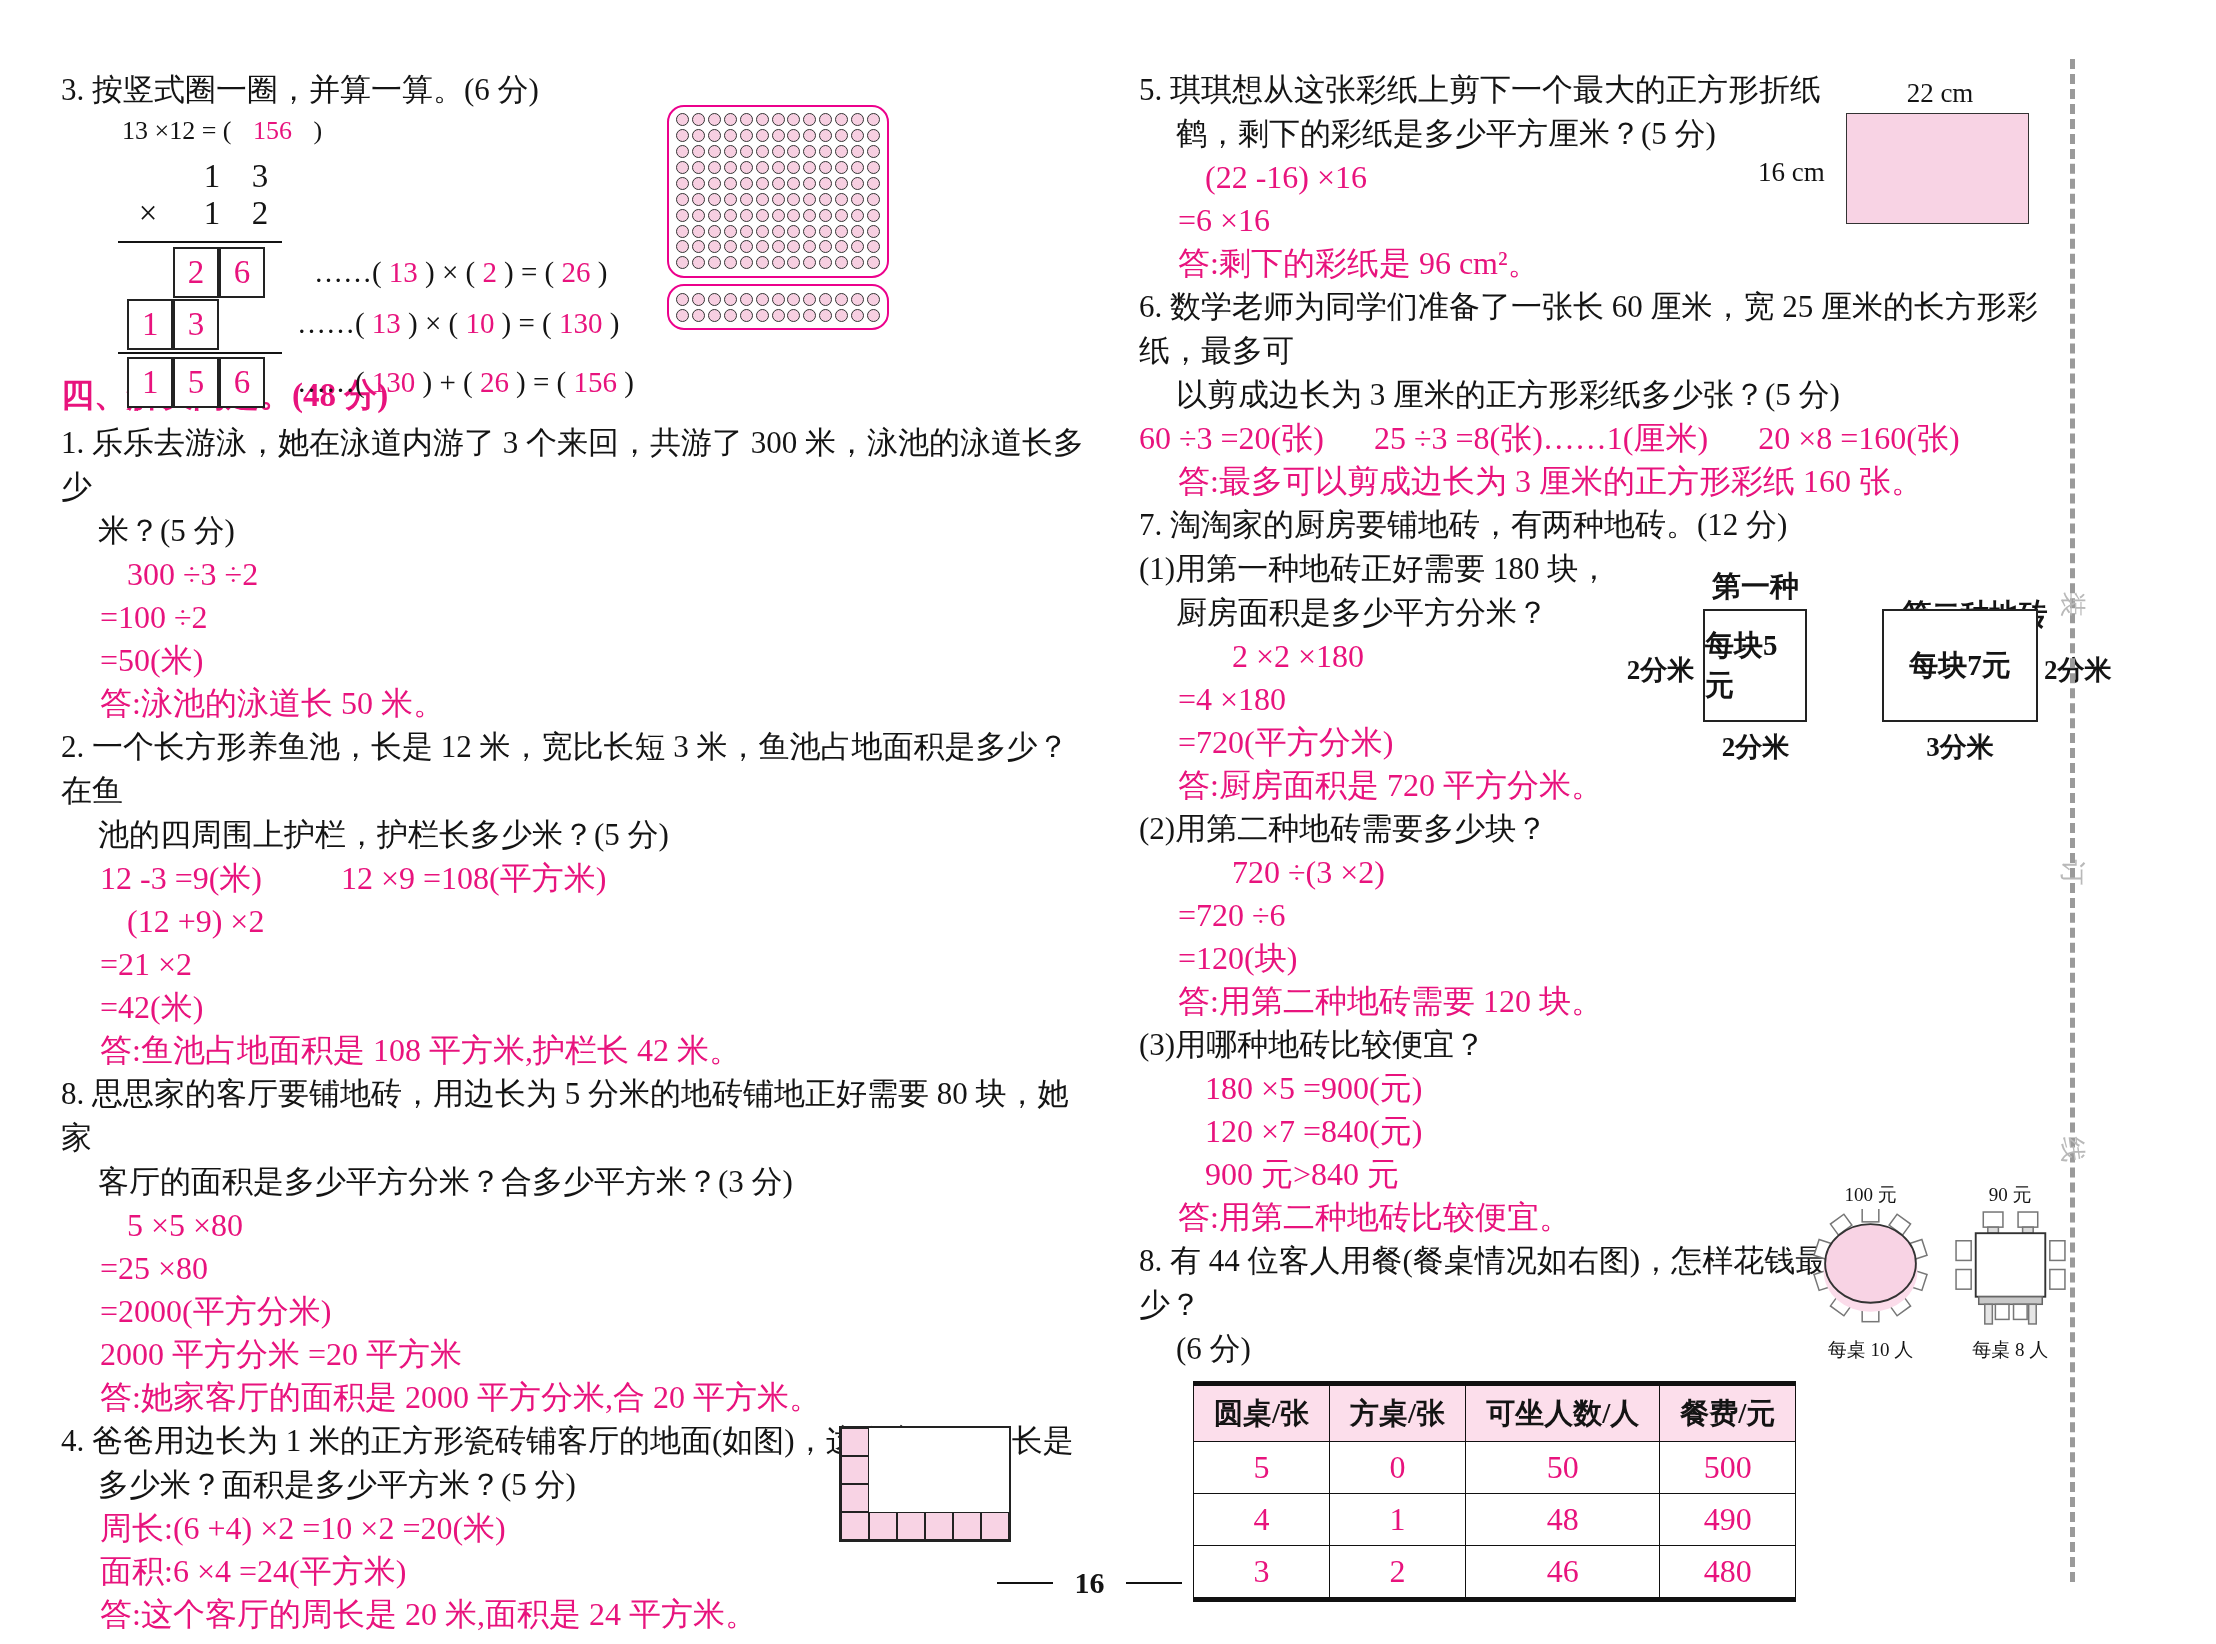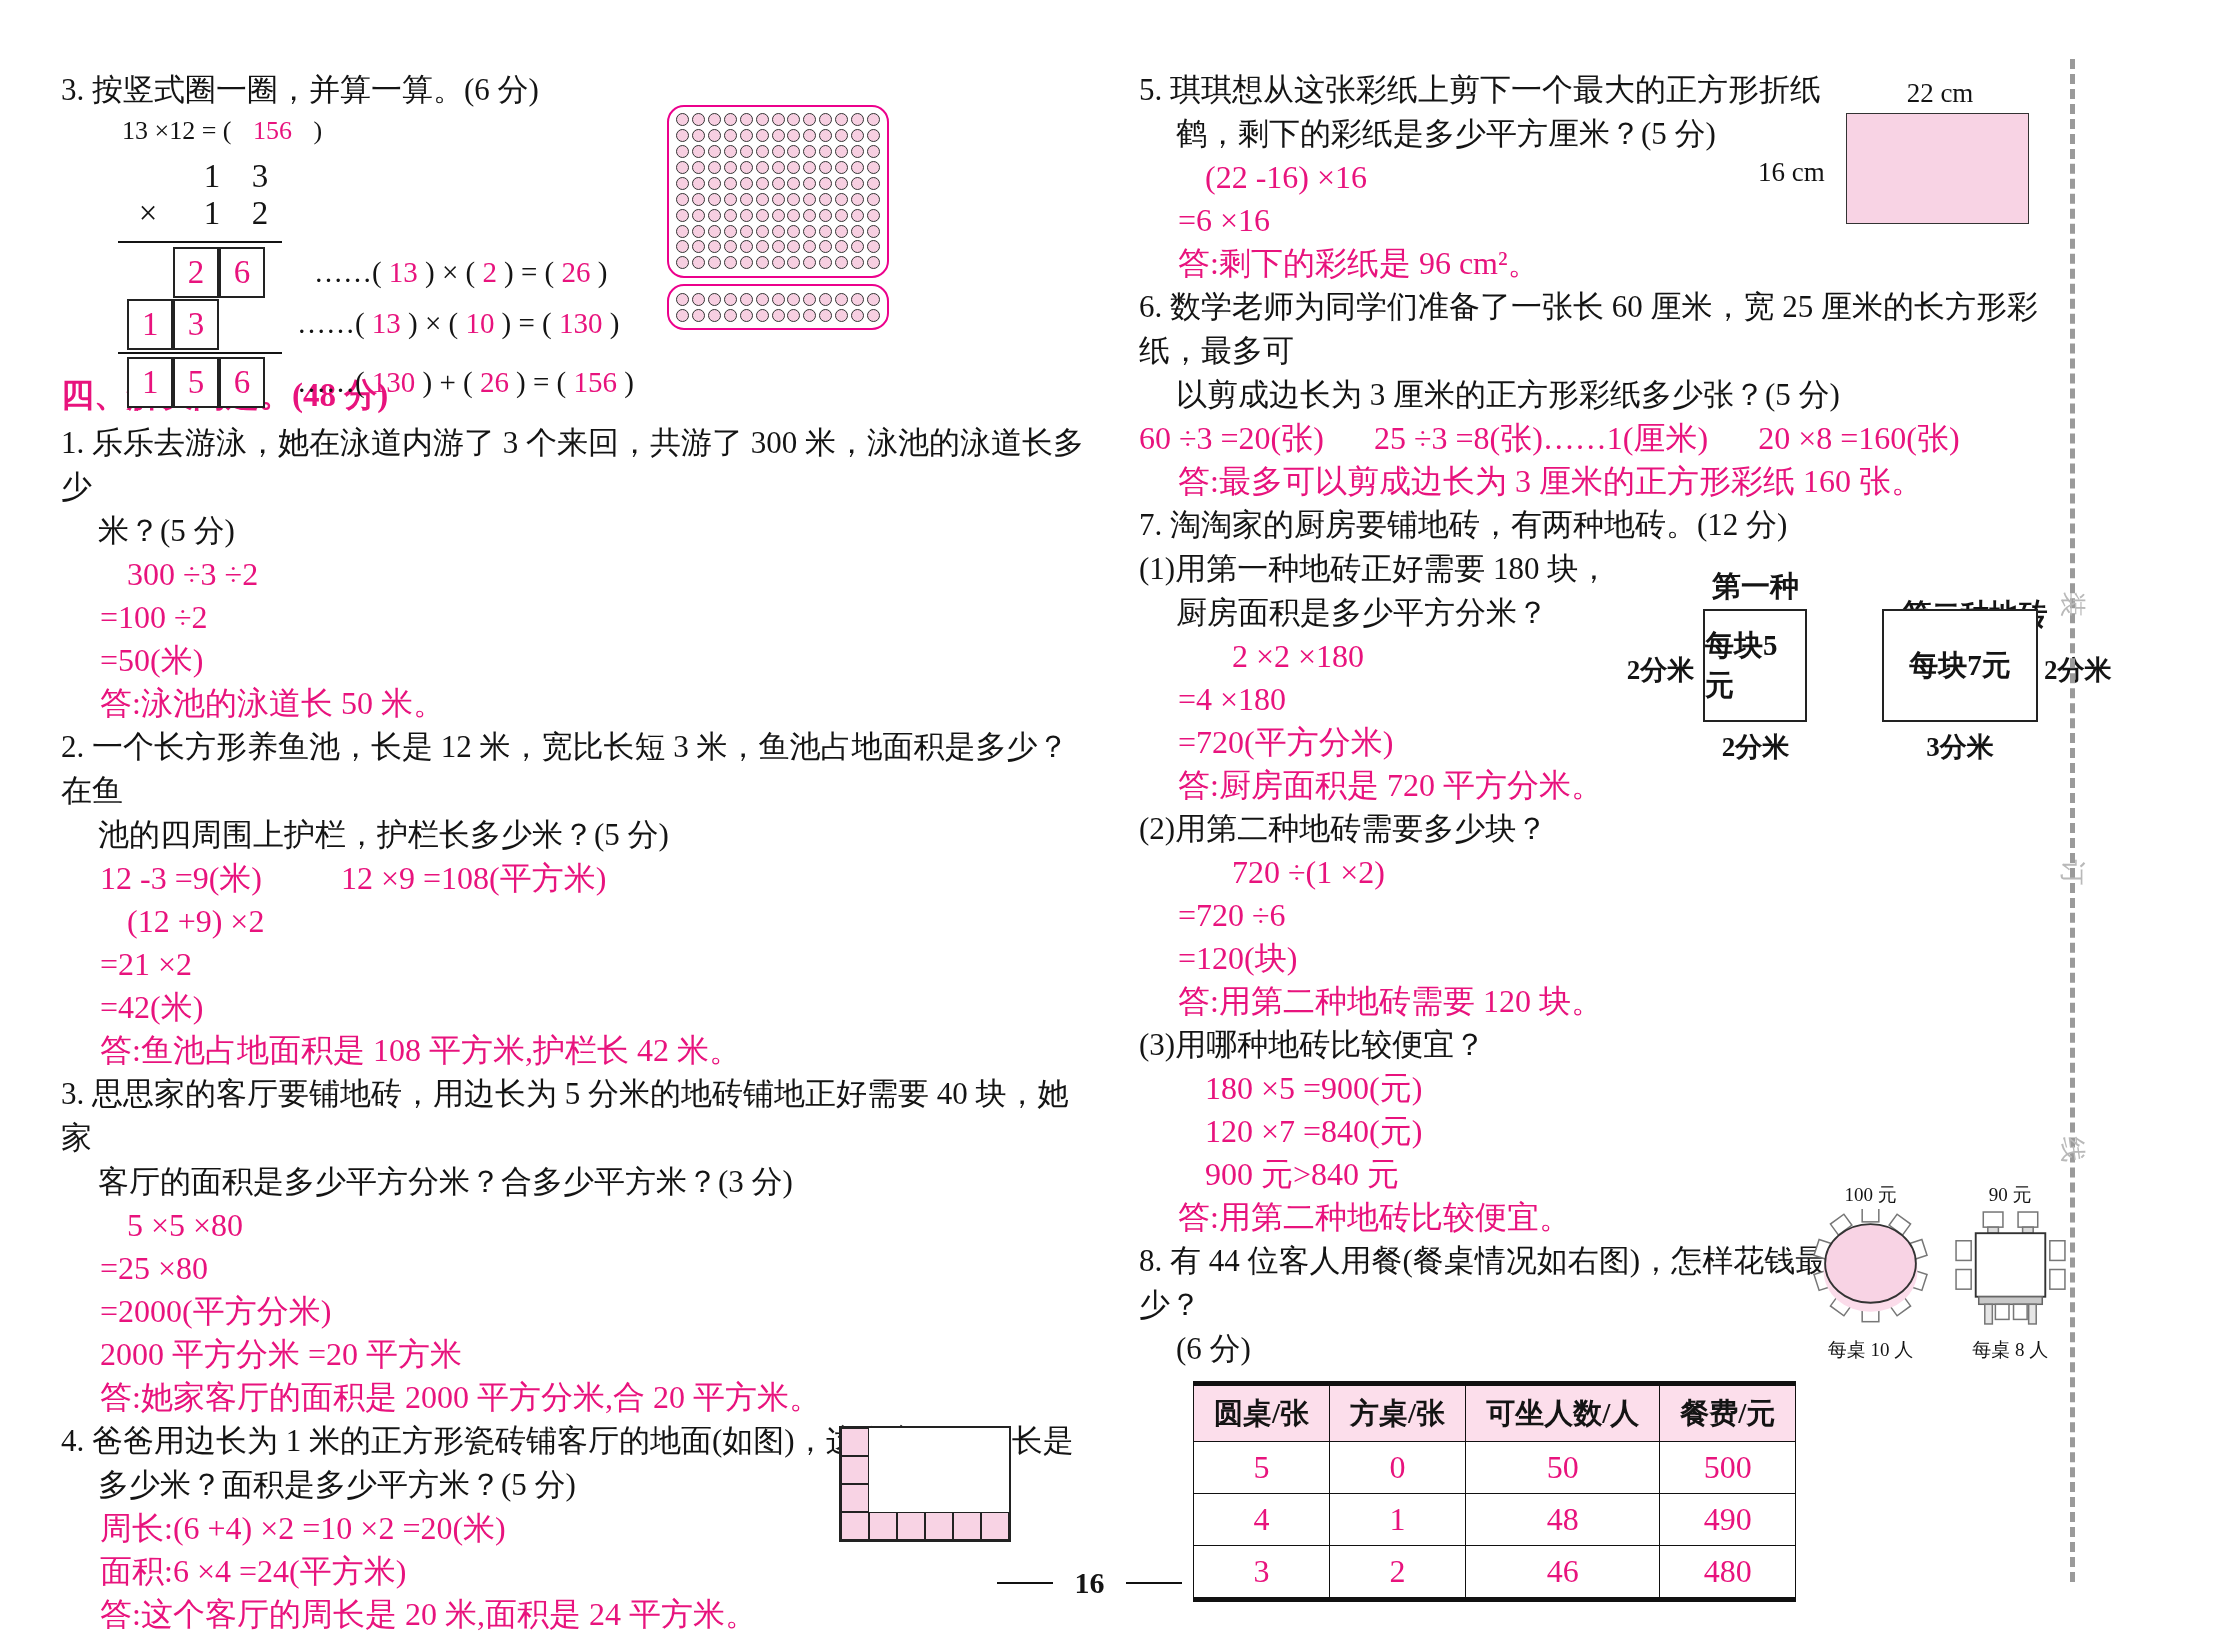--- a/index.html
+++ b/index.html
@@ -295,21 +295,21 @@
       <div class="qtext">2. 一个长方形养鱼池，长是 12 米，宽比长短 3 米，鱼池占地面积是多少？在鱼</div>
       <div class="qtext l2">池的四周围上护栏，护栏长多少米？(5 分)</div>
       <div class="pw w"><span>12 -3 =9(米)</span><span style="padding-left:79px;">12 ×9 =108(平方米)</span></div>
       <div class="pw w1">(12 +9) ×2</div>
       <div class="pw w">=21 ×2</div>
       <div class="pw w">=42(米)</div>
       <div class="pw w">答:鱼池占地面积是 108 平方米,护栏长 42 米。</div>
     </div>
 
     <div>
-      <div class="qtext">3. 思思家的客厅要铺地砖，用边长为 5 分米的地砖铺地正好需要 40 块，她家</div>
+      <div class="qtext">8. 思思家的客厅要铺地砖，用边长为 5 分米的地砖铺地正好需要 80 块，她家</div>
       <div class="qtext l2">客厅的面积是多少平方分米？合多少平方米？(3 分)</div>
       <div class="pw w1">5 ×5 ×80</div>
       <div class="pw w">=25 ×80</div>
       <div class="pw w">=2000(平方分米)</div>
       <div class="pw w">2000 平方分米 =20 平方米</div>
       <div class="pw w">答:她家客厅的面积是 2000 平方分米,合 20 平方米。</div>
     </div>
 
     <div class="q4wrap">
       <div class="qtext">4. 爸爸用边长为 1 米的正方形瓷砖铺客厅的地面(如图)，这个客厅的周长是</div>
@@ -387,21 +387,21 @@
 
         <div class="tt" style="left:263px;top:0;width:156px;margin-top:28px;">第二种地砖</div>
         <div class="tbox" style="left:248px;top:42px;width:152px;height:109px;">每块7元</div>
         <div class="tlab" style="left:410px;top:85px;">2分米</div>
         <div class="tlab" style="left:248px;top:162px;width:156px;text-align:center;">3分米</div>
       </div>
     </div>
 
     <div>
       <div class="qtext">(2)用第二种地砖需要多少块？</div>
-      <div class="pw w1" style="padding-left:93px;">720 ÷(1 ×2)</div>
+      <div class="pw w1" style="padding-left:93px;">720 ÷(3 ×2)</div>
       <div class="pw w">=720 ÷6</div>
       <div class="pw w">=120(块)</div>
       <div class="pw w">答:用第二种地砖需要 120 块。</div>
     </div>
 
     <div>
       <div class="qtext">(3)用哪种地砖比较便宜？</div>
       <div class="pw w1">180 ×5 =900(元)</div>
       <div class="pw w1">120 ×7 =840(元)</div>
       <div class="pw w1">900 元&gt;840 元</div>

